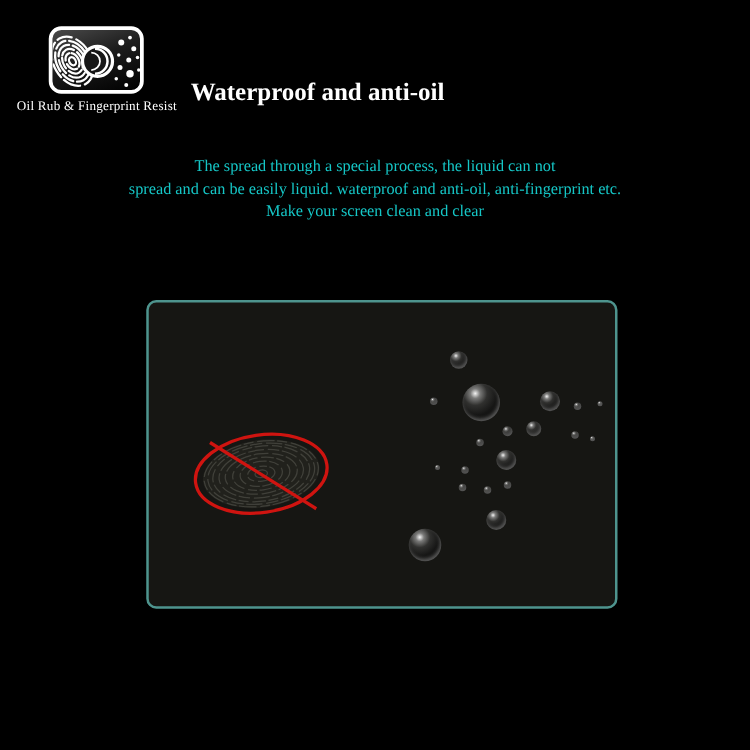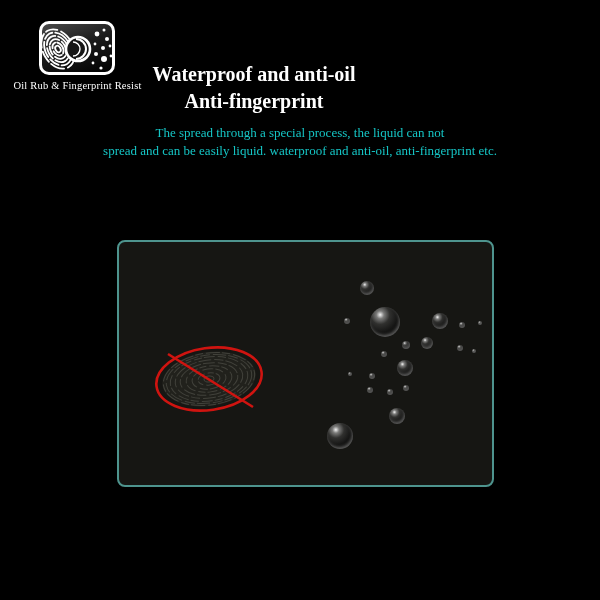--- a/index.html
+++ b/index.html
@@ -102,26 +102,26 @@
         <circle cx="69" cy="31" r="1.4"></circle>
         <circle cx="51" cy="38" r="1.4"></circle>
         <circle cx="59" cy="43" r="1.6"></circle>
       </g>
     </svg>
   </div>
   <div class="badge-label">Oil Rub &amp; Fingerprint Resist</div>
 
   <div class="heading">
     <div>Waterproof and anti-oil</div>
-    <div>Anti-fingerprint</div>
   </div>
 
   <div class="description">
     <div>The spread through a special process, the liquid can not</div>
     <div>spread and can be easily liquid. waterproof and anti-oil, anti-fingerprint etc.</div>
+    <div>Make your screen clean and clear</div>
   </div>
 
   <div class="panel">
     <svg class="panel-art" width="377" height="247" viewBox="0 0 377 247">
 
       <g transform="rotate(-8 90 137)">
         <ellipse cx="90" cy="137" rx="47" ry="27" fill="#24241f" opacity="0.8"></ellipse>
         <g fill="none" stroke="#5c5c54" stroke-width="1" opacity="0.55">
           <ellipse cx="90" cy="137" rx="5" ry="3"></ellipse>
           <ellipse cx="90" cy="137" rx="11" ry="6" stroke-dasharray="6 2 9 3"></ellipse>

